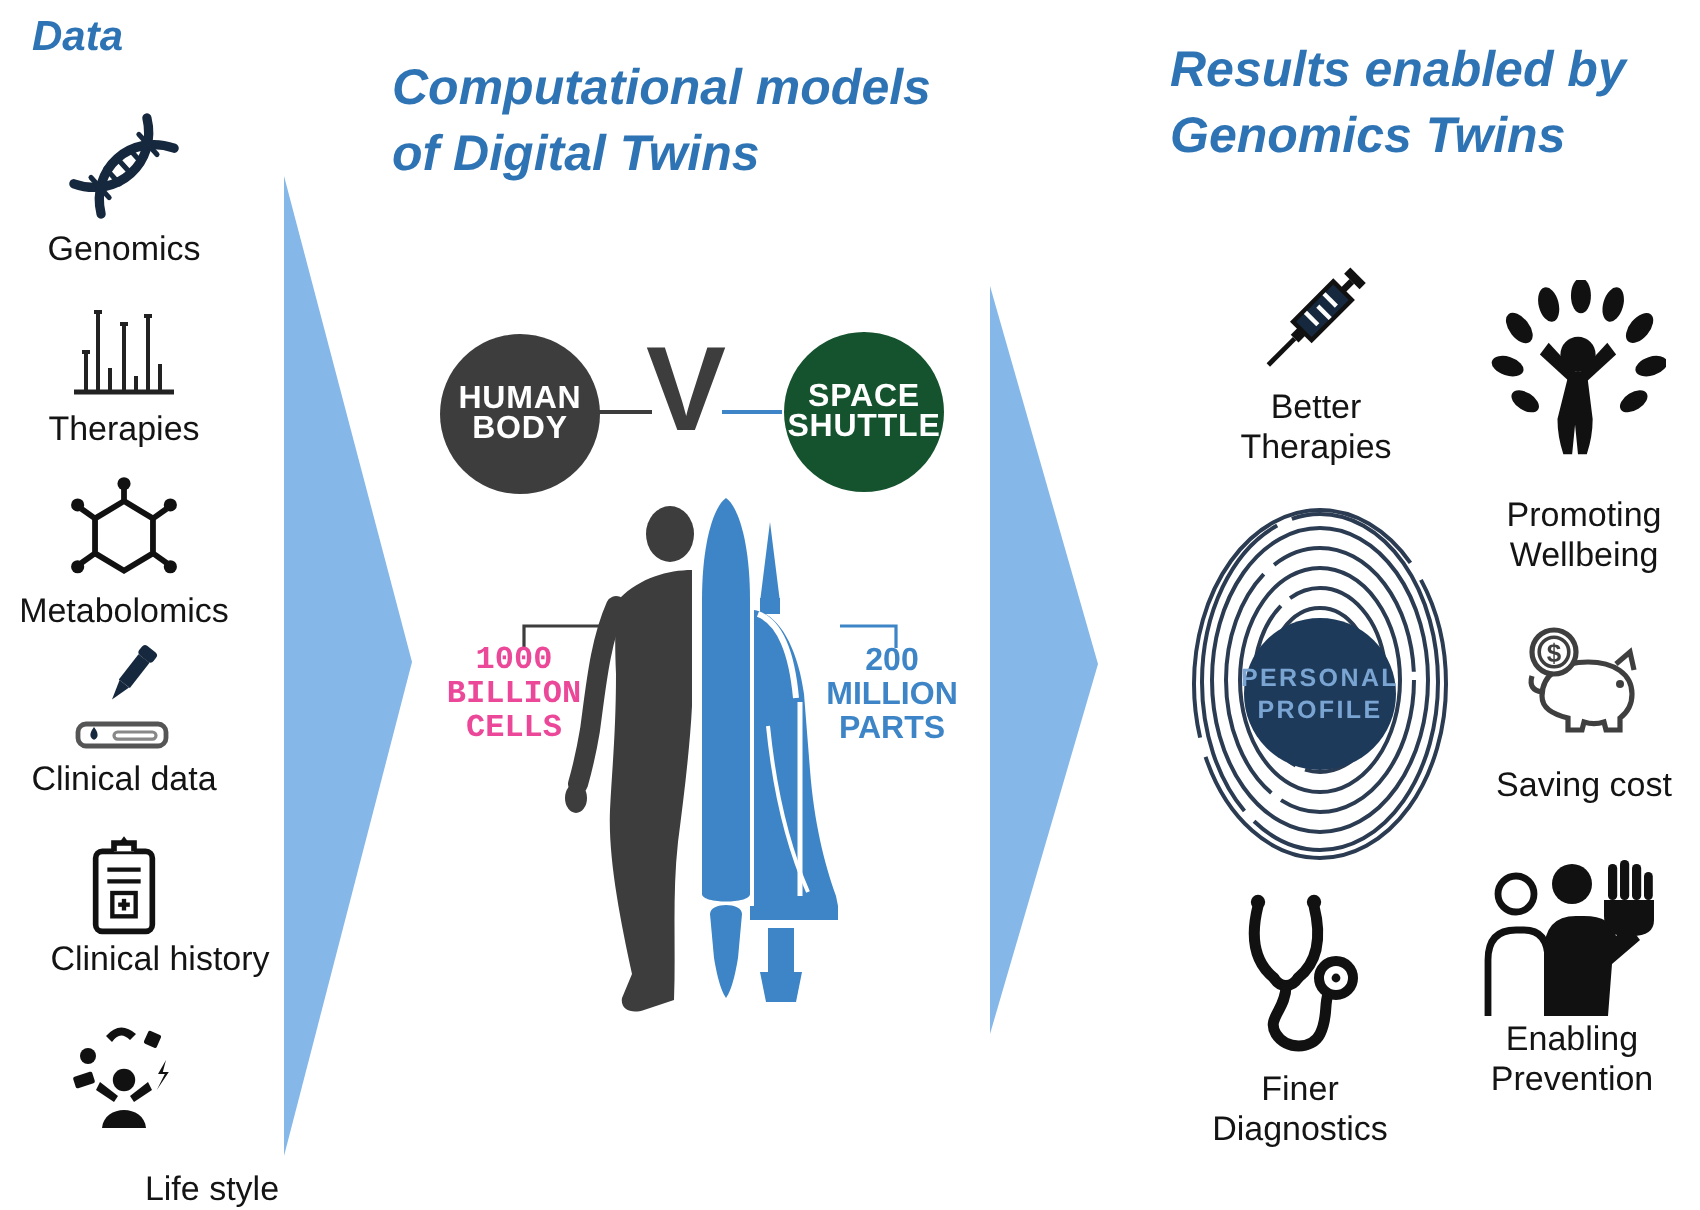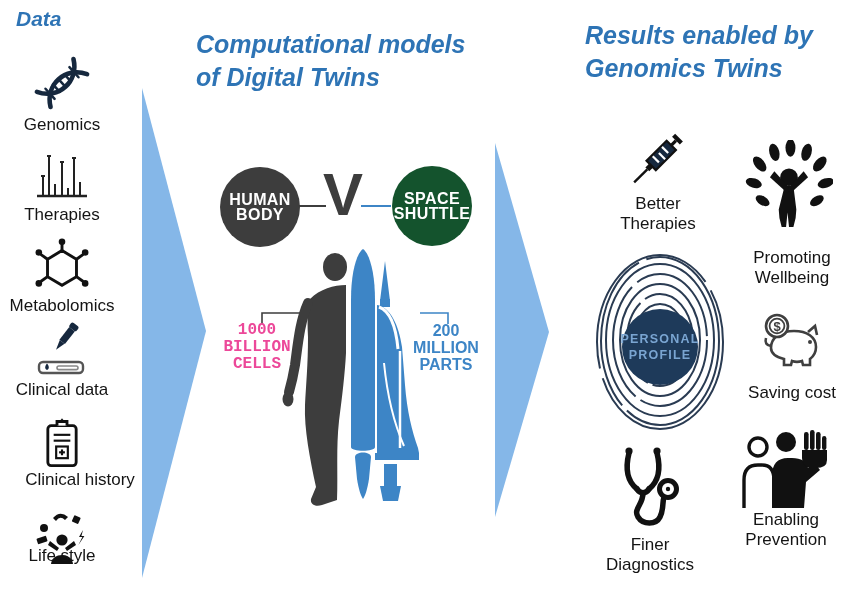--- a/index.html
+++ b/index.html
@@ -141,21 +141,21 @@
         <path d="M26,45 L17,39 L19,35 L28,42 Z"></path>
         <path d="M36,45 L45,39 L43,35 L34,42 Z"></path>
         <circle cx="13" cy="22" r="4"></circle>
         <rect x="6" y="31" width="10" height="6" rx="1" transform="rotate(-18 11 34)"></rect>
         <path d="M22,12 q7,-8 15,-1 l-3,3 q-5,-5 -9,1 Z"></path>
         <rect x="42" y="10" width="7" height="7" rx="1" transform="rotate(24 45 13)"></rect>
         <path d="M52,24 l-4,7 h3.4 l-4,8 6,-9 h-3 Z"></path>
       </g>
     </svg>
   </div>
-  <div class="abs icon-label" style="left:0;top:546px;width:124px;">Life style</div>
+  <div class="abs icon-label" style="left:0;top:585px;width:124px;padding-left:44px;">Life style</div>
 
   <div class="abs col-title" style="left:196px;top:28px;width:320px;">
     <div>Computational models</div>
     <div>of Digital Twins</div>
   </div>
 
   <div class="abs circle-badge" style="left:220px;top:167px;background:#3d3d3d;">
     <span>HUMAN</span>
     <span>BODY</span>
   </div>

